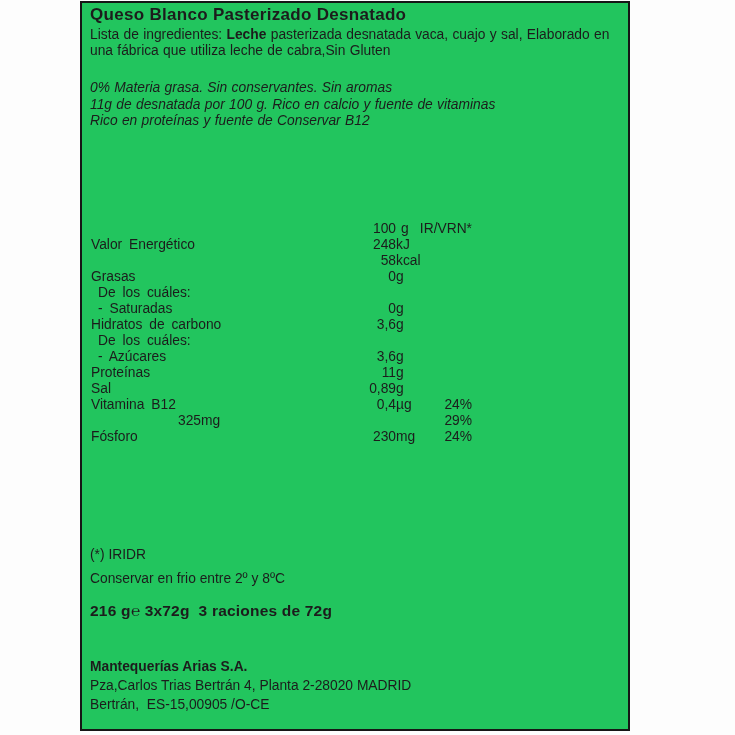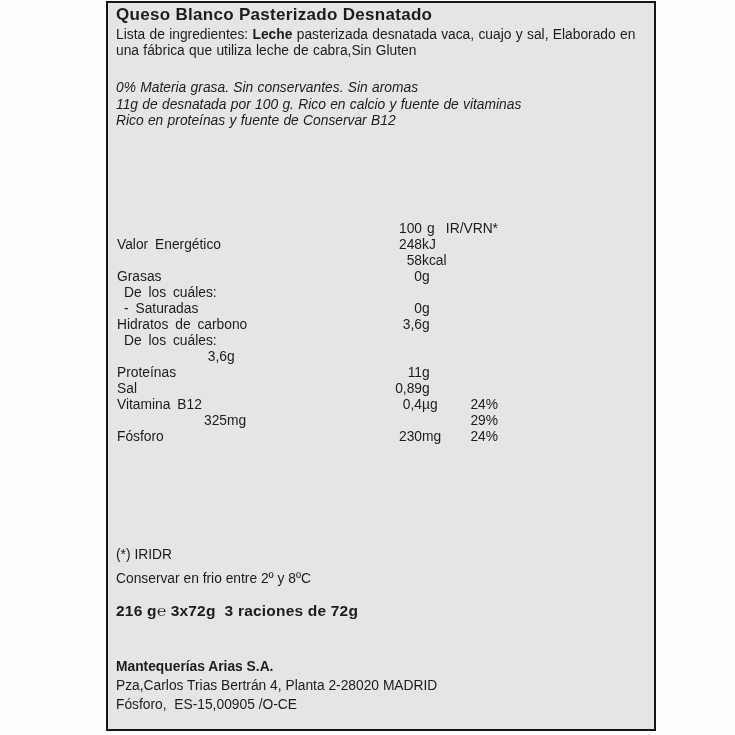--- a/index.html
+++ b/index.html
@@ -11,26 +11,26 @@
   }
   .canvas {
     position: relative;
     width: 735px;
     height: 735px;
     background: #fdfdfd;
     overflow: hidden;
   }
   .label-box {
     position: absolute;
-    left: 106px;
+    left: 80px;
     top: 1px;
     width: 546px;
     height: 726px;
     border: 2px solid #161616;
-    background: #e5e5e5;
+    background: #22c55e;
   }
   .abs { position: absolute; }
   .t { white-space: pre-wrap; }
 
   .title {
     left: 8px; top: 2px;
     font-size: 17px;
     font-weight: bold;
     letter-spacing: 0.3px;
     white-space: nowrap;
@@ -147,20 +147,21 @@
         <span class="nunit t">g</span>
         <span class="nri t"></span>
       </div>
       <div class="nrow indent">
         <span class="nlabel t">De los cuáles:</span>
         <span class="nval t"></span>
         <span class="nunit t"></span>
         <span class="nri t"></span>
       </div>
       <div class="nrow indent">
+        <span class="nlabel t">- Azúcares</span>
         <span class="nval t">3,6</span>
         <span class="nunit t">g</span>
         <span class="nri t"></span>
       </div>
       <div class="nrow">
         <span class="nlabel t">Proteínas</span>
         <span class="nval t">11</span>
         <span class="nunit t">g</span>
         <span class="nri t"></span>
       </div>
@@ -190,16 +191,16 @@
     </div>
 
     <div class="abs footnote t">(*) IRIDR</div>
 
     <div class="abs storage t">Conservar en frio entre 2º y 8ºC</div>
 
     <div class="abs netweight t">216 g℮ 3x72g  3 raciones de 72g</div>
 
     <div class="abs mfr-name t">Mantequerías Arias S.A.</div>
     <div class="abs mfr-address t">Pza,Carlos Trias Bertrán 4, Planta 2-28020 MADRID</div>
-    <div class="abs mfr-country t">Fósforo,  ES-15,00905 /O-CE</div>
+    <div class="abs mfr-country t">Bertrán,  ES-15,00905 /O-CE</div>
 
   </div>
 </div>
 
 </body></html>

